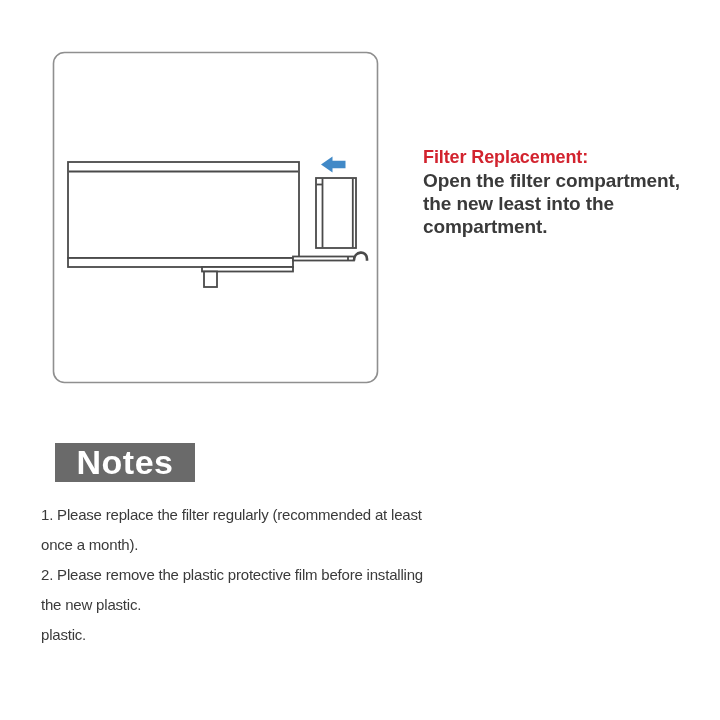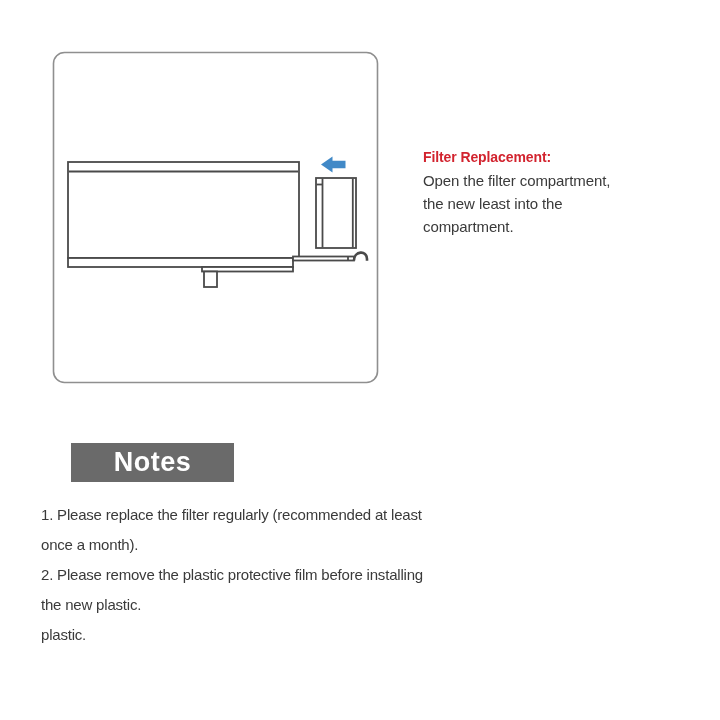--- a/index.html
+++ b/index.html
@@ -41,50 +41,49 @@
   
   .caption {
     position: absolute;
     left: 423px;
     top: 146px;
     width: 260px;
   }
   .caption-title {
     color: var(--accent-red, #d2232e);
     font-weight: bold;
-    font-size: 14px;
+    font-size: 18px;
     line-height: 23px;
     white-space: nowrap;
     letter-spacing: -0.1px;
   }
   .caption-line {
     color: var(--text-dark, #3a3a3a);
-    font-weight: normal;
-    font-size: 15px;
+    font-weight: bold;
+    font-size: 19px;
     line-height: 23px;
     white-space: nowrap;
     letter-spacing: -0.1px;
   }
 
   
   .notes-header {
     position: absolute;
     left: 55px;
     top: 443px;
-    width: 163px;
+    width: 140px;
     height: 39px;
     background: var(--notes-gray, #6a6a6a);
     color: #ffffff;
-    font-size: 27px;
+    font-size: 34px;
     font-weight: bold;
     display: flex;
     align-items: center;
     justify-content: center;
     letter-spacing: 0.5px;
-    margin-left: 16px;
   }
   .notes {
     position: absolute;
     left: 41px;
     top: 500px;
     width: 660px;
   }
   .note-line {
     color: var(--text-dark, #3a3a3a);
     font-size: 15px;

